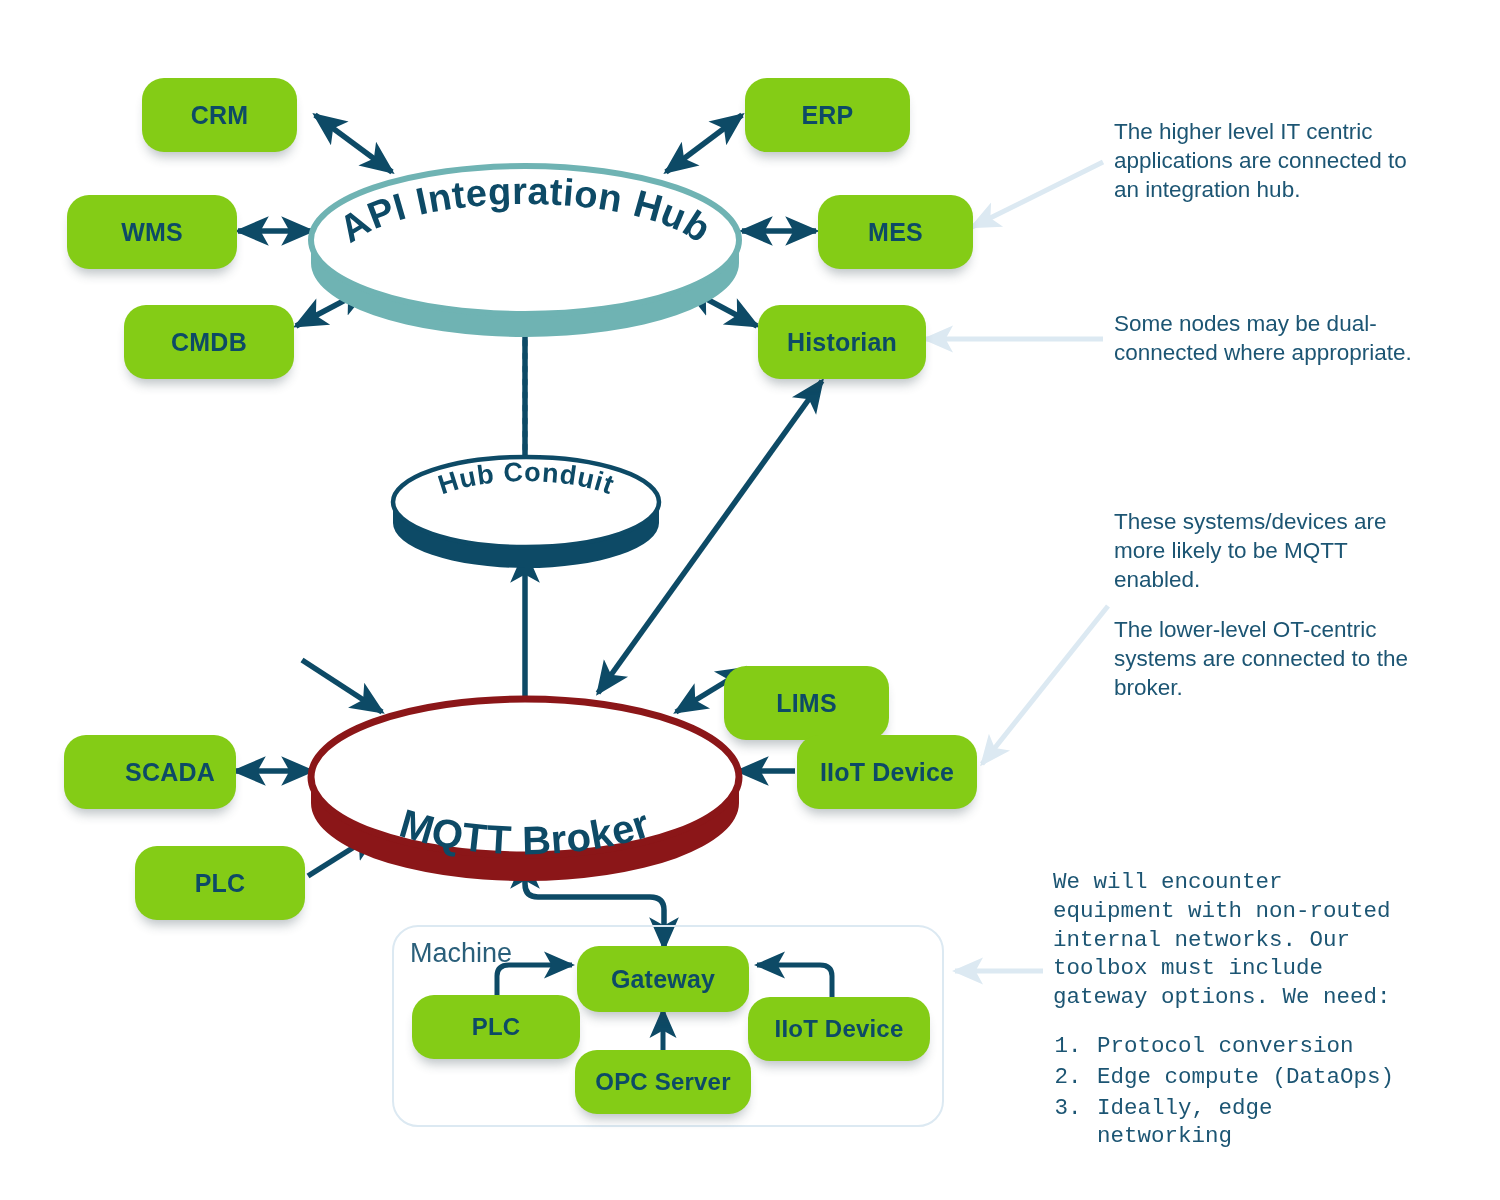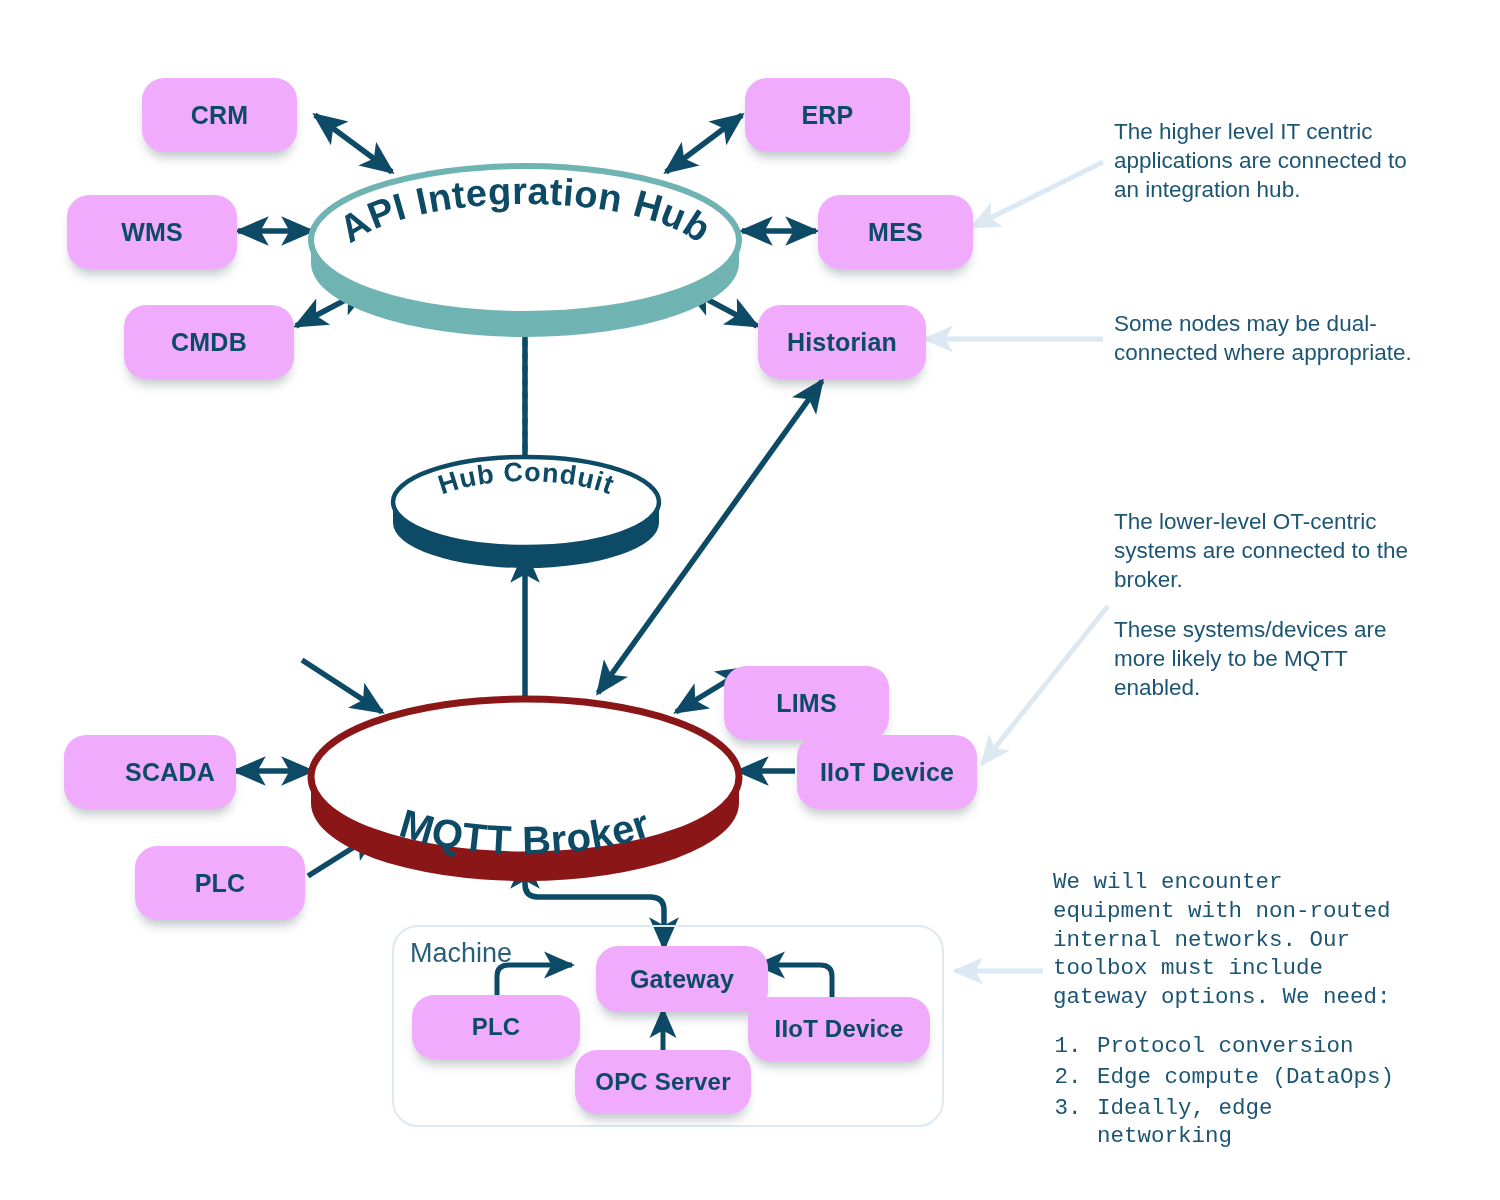--- a/index.html
+++ b/index.html
@@ -14,21 +14,21 @@
     position: relative;
     width: 1500px;
     height: 1200px;
     background: #ffffff;
     overflow: hidden;
   }
 
   
   .node {
     position: absolute;
-    background: #f0abfc;
+    background: #84cc16;
     border-radius: 22px;
     display: flex;
     align-items: center;
     justify-content: center;
     box-shadow: 0 9px 11px -4px rgba(40,60,70,0.30);
     box-sizing: border-box;
   }
   .node .lbl {
     font-size: 25px;
     font-weight: bold;
@@ -198,21 +198,21 @@
     <span class="lbl">IIoT Device</span>
   </div>
 
   <div class="node" style="left:135px; top:846px; width:170px; height:74px;">
     <span class="lbl">PLC</span>
   </div>
 
   <div id="machine-box"></div>
   <div id="machine-label">Machine</div>
 
-  <div class="node" style="left:596px; top:946px; width:172px; height:66px;">
+  <div class="node" style="left:577px; top:946px; width:172px; height:66px;">
     <span class="lbl">Gateway</span>
   </div>
 
   <div class="node small" style="left:412px; top:995px; width:168px; height:64px;">
     <span class="lbl">PLC</span>
   </div>
 
   <div class="node small" style="left:575px; top:1050px; width:176px; height:64px;">
     <span class="lbl">OPC Server</span>
   </div>
@@ -256,22 +256,22 @@
 
   <div class="annot" style="left:1114px; top:118px;">
     <p>The higher level IT centric applications are connected to an integration hub.</p>
   </div>
 
   <div class="annot" style="left:1114px; top:310px;">
     <p>Some nodes may be dual-connected where appropriate.</p>
   </div>
 
   <div class="annot" style="left:1114px; top:508px;">
+    <p>These systems/devices are more likely to be MQTT enabled.</p>
     <p>The lower-level OT-centric systems are connected to the broker.</p>
-    <p>These systems/devices are more likely to be MQTT enabled.</p>
   </div>
 
   <div class="annot wide" style="left:1053px; top:868px;">
     <p>We will encounter equipment with non-routed internal networks. Our toolbox must include gateway options. We need:</p>
     <ol>
       <li>Protocol conversion</li>
       <li>Edge compute (DataOps)</li>
       <li>Ideally, edge networking</li>
     </ol>
   </div>

